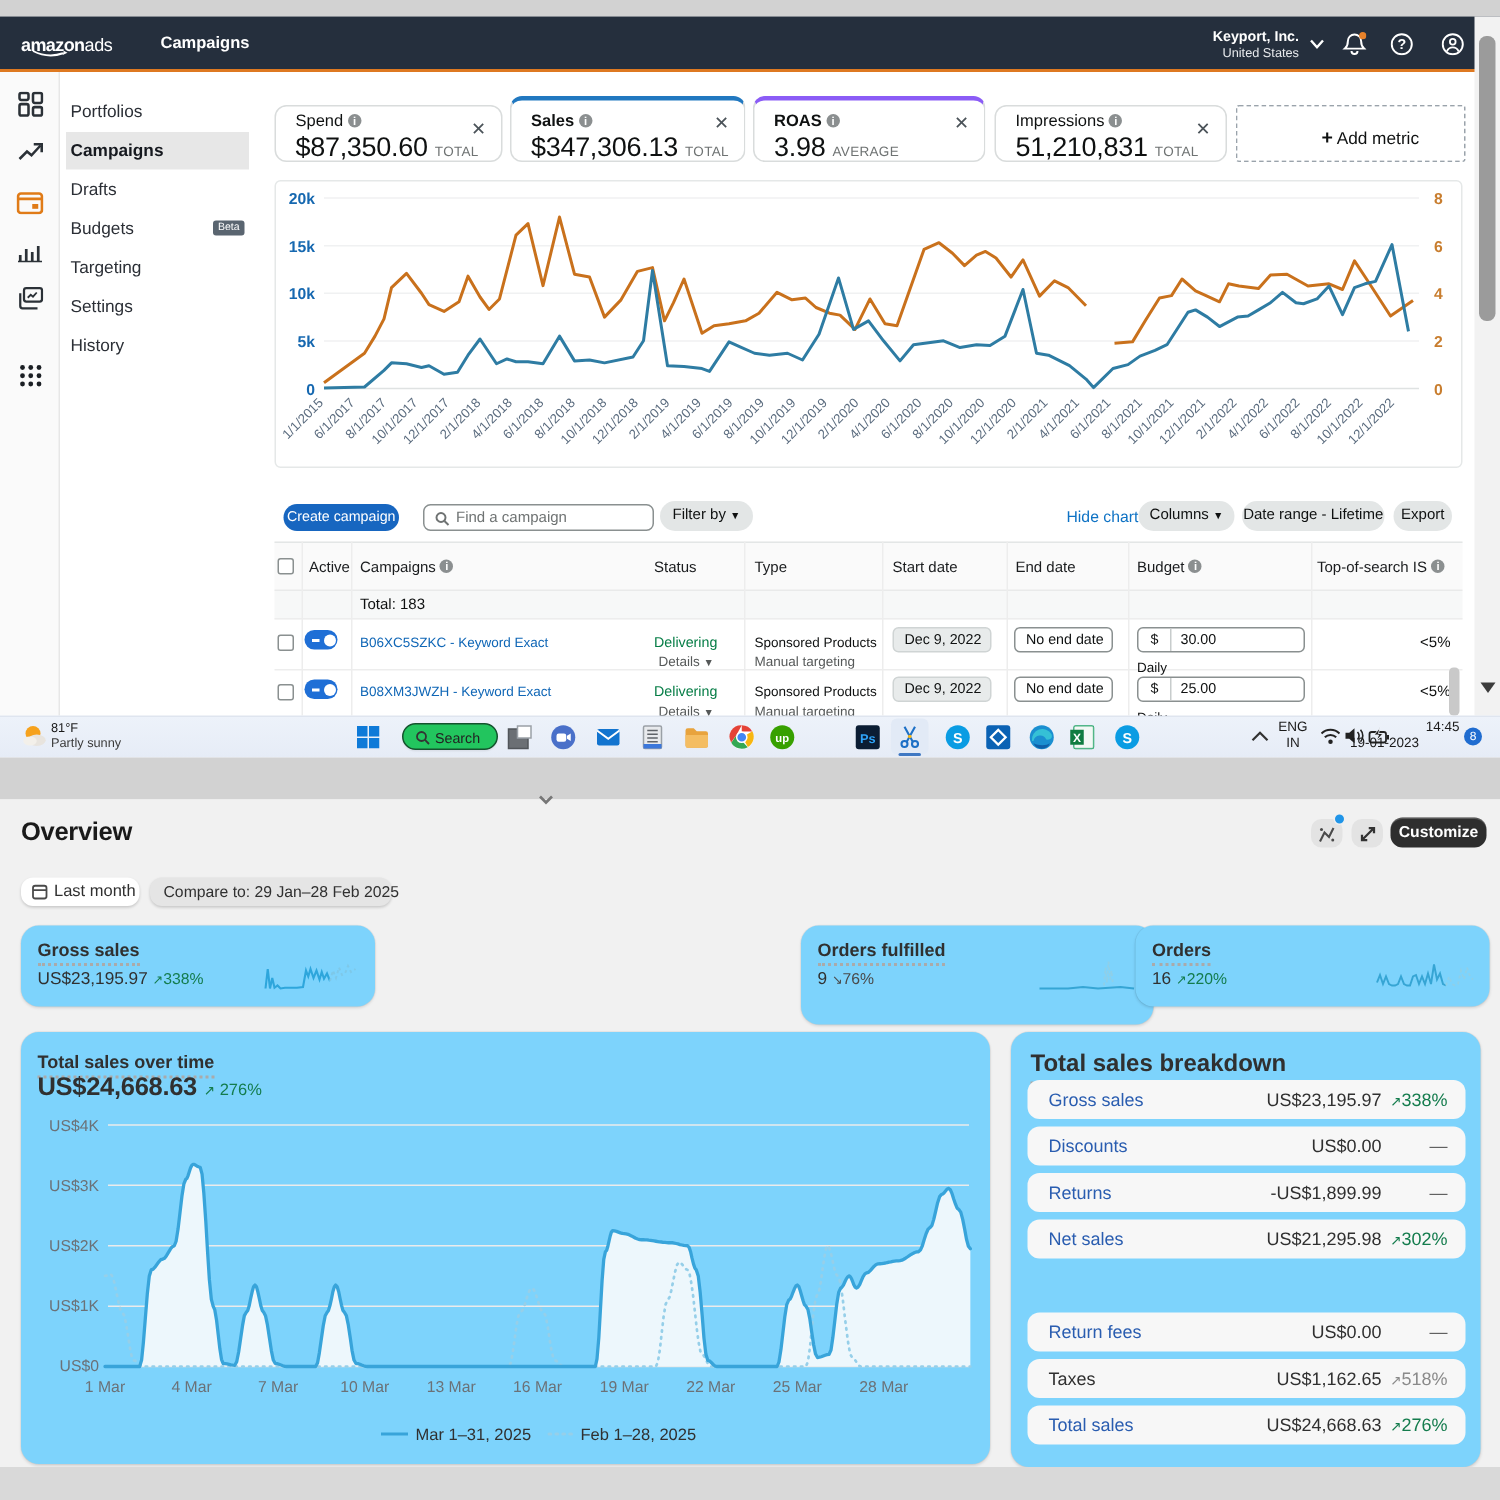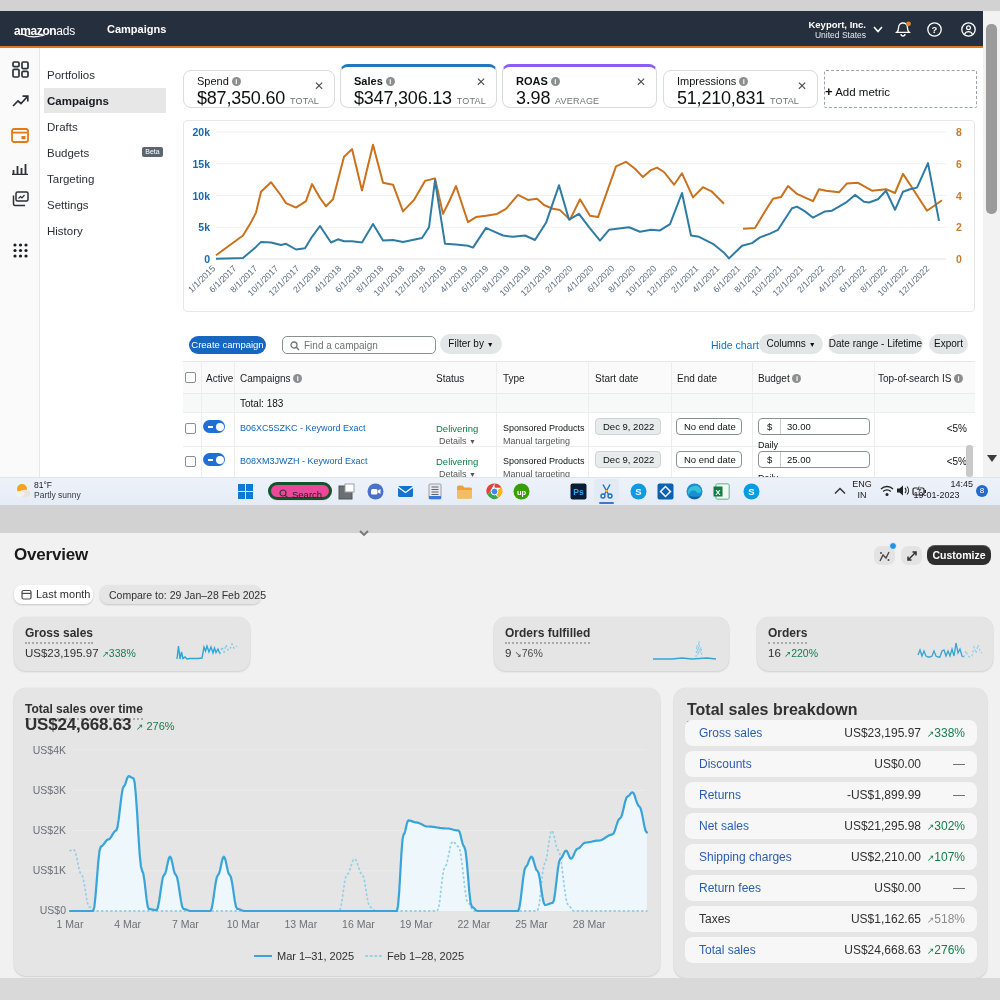--- a/index.html
+++ b/index.html
@@ -22,21 +22,21 @@
 .vline{position:absolute;width:1px;background:#ededed}
 .info{display:inline-block;width:9px;height:9px;background:#8b8f90;border-radius:50%;color:#fff;font-size:7.5px;line-height:9.5px;text-align:center;font-weight:bold;vertical-align:1px}
 .inp{position:absolute;height:17px;border-radius:4px;font-size:9.5px;color:#0f1111}
 
 #taskbar{left:0;top:477px;width:1000px;height:28px;background:linear-gradient(#edf2fa,#e6ecf6);border-top:1px solid #dfe5ef}
 .tico{position:absolute;top:483px;width:17px;height:17px}
 
 #shgray{left:0;top:505px;width:1000px;height:28px;background:#d2d2d2}
 #shbody{left:0;top:533px;width:1000px;height:445px;background:#f1f1f1}
 #shbottom{left:0;top:978px;width:1000px;height:22px;background:#d9d9d9}
-.card{position:absolute;background:#e5e5e5;border-radius:12px;box-shadow:0 1px 2px rgba(0,0,0,0.12),0 0 0 0.5px rgba(0,0,0,0.05)}
+.card{position:absolute;background:#7dd3fc;border-radius:12px;box-shadow:0 1px 2px rgba(0,0,0,0.12),0 0 0 0.5px rgba(0,0,0,0.05)}
 .ct{font-size:12px;font-weight:bold;color:#303030;border-bottom:2px dotted #aaa;display:inline-block;padding-bottom:2px}
 .green{color:#147c4d;font-weight:normal}
 .brow{position:absolute;left:11px;width:292px;height:26px;background:#f7f7f7;border-radius:8px;font-size:12px}
 .blbl{position:absolute;left:14px;top:6px;color:#2a5db0}
 .bval{position:absolute;right:56px;top:6px;color:#303030;text-align:right}
 .bchg{position:absolute;right:12px;top:6px;width:48px;text-align:right}
 </style></head>
 <body>
 <div id="page">
 <div class="abs" id="topstrip"></div>
@@ -136,21 +136,21 @@
  <div class="mlabel" style="font-weight:bold">ROAS <span class="info">i</span></div>
  <div class="mval" style="top:21px">3.98 <span class="msub">AVERAGE</span></div>
  <div class="mx">✕</div>
     </div>
 <div class="mcard" style="left:663px;top:70px;width:155px;height:38px">
  <div class="mlabel" style="top:4px">Impressions <span class="info">i</span></div>
  <div class="mval" style="top:17px">51,210,831 <span class="msub">TOTAL</span></div>
  <div class="mx">✕</div>
     </div>
 <div class="abs" style="left:824px;top:70px;width:153px;height:38px;border:1.5px dashed #9aa3ab;border-radius:2px;background:#fff">
- <div class="abs" style="left:0;top:13px;width:153px;font-size:11.5px;color:#0f1111"><b style="font-size:13px">+</b> Add metric</div>
+ <div class="abs" style="left:12px;top:13px;width:153px;text-align:center;font-size:11.5px;color:#0f1111"><b style="font-size:13px">+</b> Add metric</div>
     </div>
 <div class="abs" style="left:183px;top:120px;width:792px;height:192px;border:1px solid #e5e8e8;border-radius:4px;background:#fff">
 <svg width="790" height="190" viewBox="0 0 790 190">
  <g stroke="#f0f1f2" stroke-width="1">
   <line x1="32" y1="11" x2="762" y2="11"></line>
           <line x1="32" y1="42.75" x2="762" y2="42.75"></line>
           <line x1="32" y1="74.5" x2="762" y2="74.5"></line>
           <line x1="32" y1="106.25" x2="762" y2="106.25"></line>
         </g>
  <line x1="32" y1="138" x2="762" y2="138" stroke="#dfe2e2" stroke-width="1"></line>
@@ -295,21 +295,21 @@
 <div class="abs" style="left:34px;top:480px;font-size:8.5px;color:#1a1a1a">81°F</div>
 <div class="abs" style="left:34px;top:490px;font-size:8.5px;color:#3a3a3a">Partly sunny</div>
 <svg class="abs" style="left:238px;top:484px" width="15" height="15" viewBox="0 0 15 15">
       <g fill="#0e7ad8">
         <rect x="0" y="0" width="7" height="7"></rect>
         <rect x="8" y="0" width="7" height="7"></rect>
         <rect x="0" y="8" width="7" height="7"></rect>
         <rect x="8" y="8" width="7" height="7"></rect>
       </g>
     </svg>
-<div class="abs" style="left:268px;top:482px;width:64px;height:18px;background:#ec4899;border:3px solid #14532d;border-radius:9px;box-shadow:0 1px 1px rgba(0,0,0,0.06)">
+<div class="abs" style="left:268px;top:482px;width:64px;height:18px;background:#22c55e;border:1px solid #14532d;border-radius:9px;box-shadow:0 1px 1px rgba(0,0,0,0.06)">
  <svg class="abs" style="left:8px;top:4px" width="10" height="10" viewBox="0 0 10 10">
         <circle cx="4" cy="4" r="3" fill="none" stroke="#333" stroke-width="1.2"></circle>
         <line x1="6.3" y1="6.3" x2="9" y2="9" stroke="#333" stroke-width="1.2"></line>
       </svg>
  <span class="abs" style="left:21px;top:3.5px;font-size:9.5px;color:#222">Search</span>
     </div>
 <svg class="abs tico" style="left:338px" viewBox="0 0 17 17">
       <rect x="1" y="3" width="13" height="13" fill="#6b6f74"></rect>
       <rect x="1" y="3" width="13" height="13" fill="none" stroke="#51555a"></rect>
       <rect x="7" y="1" width="9" height="8" fill="#fff" stroke="#9aa0a6"></rect>
@@ -402,21 +402,21 @@
         <path d="M9 4 a3.5 3.5 0 0 1 0 5"></path>
         <path d="M11 2.5 a6 6 0 0 1 0 8"></path>
       </g>
     </svg>
 <svg class="abs" style="left:912px;top:484px" width="15" height="13" viewBox="0 0 15 13">
       <rect x="1" y="4" width="11" height="7" rx="1.5" fill="none" stroke="#222" stroke-width="1.2"></rect>
       <rect x="12.5" y="6" width="1.5" height="3" fill="#222"></rect>
       <path d="M8 1 L4 6 h3 l-1.5 4 4.5-5 h-3 Z" fill="#222" stroke="#f0f4fa" stroke-width="0.6"></path>
     </svg>
 <div class="abs" style="left:900px;top:479px;width:73px;text-align:right;font-size:9px;color:#1a1a1a">14:45</div>
-<div class="abs" style="left:900px;top:490px;width:73px;text-align:center;font-size:9px;color:#1a1a1a">19-01-2023</div>
+<div class="abs" style="left:900px;top:490px;width:73px;text-align:left;font-size:9px;color:#1a1a1a">19-01-2023</div>
 <div class="abs" style="left:976px;top:485px;width:12px;height:12px;background:#1f6cd0;border-radius:50%;color:#fff;font-size:8px;text-align:center;line-height:12px">8</div>
 <div class="abs" id="shgray"></div>
 <div class="abs" id="shbody"></div>
 <svg class="abs" style="left:359px;top:530px" width="10" height="7" viewBox="0 0 10 7">
       <path d="M1 1 L5 5 L9 1" fill="none" stroke="#777" stroke-width="1.8"></path>
     </svg>
 <div class="abs" style="left:14px;top:545px;font-size:17px;font-weight:bold;color:#1a1a1a;letter-spacing:-0.2px">Overview</div>
 <div class="abs" style="left:874px;top:546px;width:21px;height:19px;background:#e3e3e3;border-radius:7px">
  <svg class="abs" style="left:4px;top:3.5px" width="13" height="13" viewBox="0 0 13 13">
         <path d="M2 11 L5 5 L8 8 L11 2" fill="none" stroke="#4a4a4a" stroke-width="1.4"></path>
@@ -443,21 +443,21 @@
     </div>
 
 <div class="card" style="left:14px;top:617px;width:236px;height:54px">
  <div class="abs" style="left:11px;top:9px;font-size:11px"><span class="ct">Gross sales</span></div>
  <div class="abs" style="left:11px;top:30px;font-size:11.5px;color:#303030">US$23,195.97 <span class="green" style="font-size:10.5px"><span style="font-size:8.5px">↗</span>338%</span></div>
  <svg class="abs" style="left:162px;top:20px" width="62" height="26" viewBox="0 0 62 26">
         <polyline fill="none" stroke="#2ea6dc" stroke-width="1.4" points="1,22 2.5,9 4,22 5.5,15 7,21.5 9,20 11,22 14,21.5 18,21.5 22,21.5 26,21 28,10 29.5,14 31,9 33,15 35,10 37,16 38.5,11 40,15.5 42,12 44,17"></polyline>
         <polyline fill="none" stroke="#7ec8e8" stroke-width="1.3" stroke-dasharray="2,2" points="44,17 46,10 48,15 50,8 52,13 54,12 56,7 58,11 61,9"></polyline>
       </svg>
     </div>
-<div class="card" style="left:494px;top:617px;width:235px;height:54px">
+<div class="card" style="left:534px;top:617px;width:235px;height:66px">
  <div class="abs" style="left:11px;top:9px;font-size:11px"><span class="ct">Orders fulfilled</span></div>
  <div class="abs" style="left:11px;top:30px;font-size:11.5px;color:#303030">9 <span style="color:#4a4a4a;font-size:10.5px"><span style="font-size:8.5px">↘</span>76%</span></div>
  <svg class="abs" style="left:158px;top:18px" width="66" height="27" viewBox="0 0 66 27">
         <polyline fill="none" stroke="#36a5d4" stroke-width="1.3" points="1,24 20,24 30,23 40,24 55,23 64,24"></polyline>
         <polyline fill="none" stroke="#8fcfe8" stroke-width="1.2" stroke-dasharray="2,2" points="44,22 45,10 46,20 47,6 48,18 49,12 50,22"></polyline>
       </svg>
     </div>
 <div class="card" style="left:757px;top:617px;width:236px;height:54px">
  <div class="abs" style="left:11px;top:9px;font-size:11px"><span class="ct">Orders</span></div>
  <div class="abs" style="left:11px;top:30px;font-size:11.5px;color:#303030">16 <span class="green" style="font-size:10.5px"><span style="font-size:8.5px">↗</span>220%</span></div>
@@ -522,25 +522,20 @@
  <div class="brow" style="top:94px">
         <span class="blbl">Returns</span>
         <span class="bval">-US$1,899.99</span>
         <span class="bchg" style="color:#616161">—</span>
       </div>
  <div class="brow" style="top:125px">
         <span class="blbl">Net sales</span>
         <span class="bval">US$21,295.98</span>
         <span class="bchg green"><span style="font-size:9px">↗</span>302%</span>
       </div>
- <div class="brow" style="top:156px">
-        <span class="blbl">Shipping charges</span>
-        <span class="bval">US$2,210.00</span>
-        <span class="bchg green"><span style="font-size:9px">↗</span>107%</span>
-      </div>
  <div class="brow" style="top:187px">
         <span class="blbl">Return fees</span>
         <span class="bval">US$0.00</span>
         <span class="bchg" style="color:#616161">—</span>
       </div>
  <div class="brow" style="top:218px">
         <span class="blbl" style="color:#303030">Taxes</span>
         <span class="bval">US$1,162.65</span>
         <span class="bchg" style="color:#8a8a8a"><span style="font-size:9px">↗</span>518%</span>
       </div>

